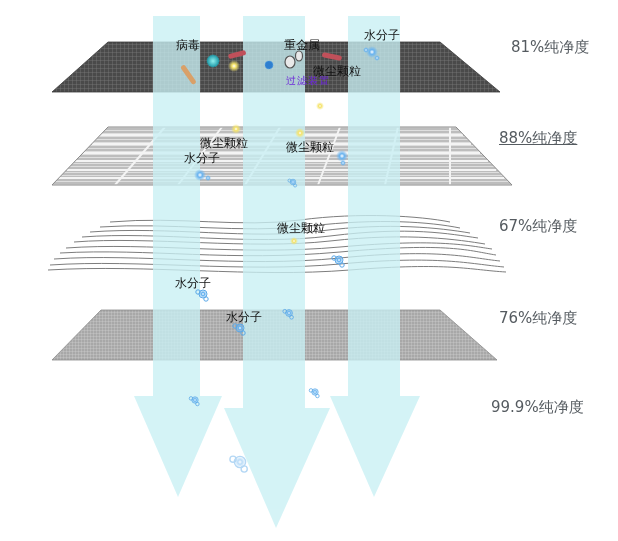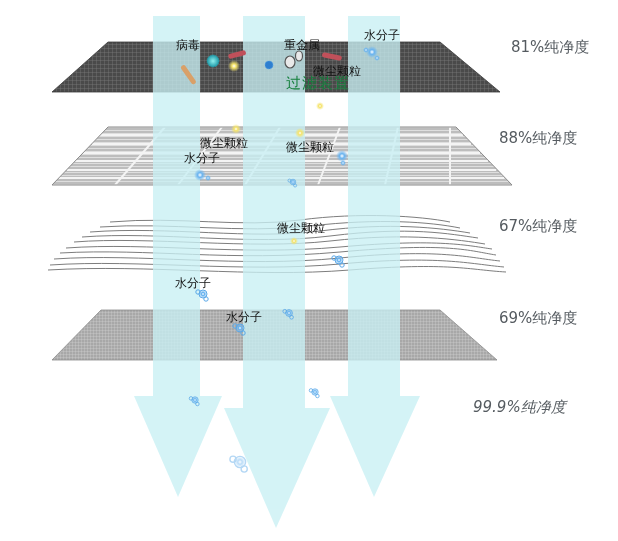--- a/index.html
+++ b/index.html
@@ -1,20 +1,20 @@
 <!DOCTYPE html>
 <html><head>
 <meta charset="utf-8">
 <style>
   html,body{margin:0;padding:0;background:#ffffff;}
   #stage{position:relative;width:618px;height:541px;overflow:hidden;background:#ffffff;font-family:"DejaVu Sans",sans-serif;}
   svg.layer{position:absolute;left:0;top:0;}
   .purity{position:absolute;font-family:"DejaVu Sans",sans-serif;font-size:15px;color:#555b60;letter-spacing:0px;white-space:nowrap;}
   .lbl{position:absolute;font-family:"DejaVu Sans",sans-serif;font-size:12px;color:#111;white-space:nowrap;line-height:1;}
-  .lbl.white{color:#15803d;font-size:15px;letter-spacing:1px;}
+  .lbl.white{color:#6d28d9;font-size:10px;letter-spacing:1px;}
 </style>
 </head>
 <body>
 
 <div id="stage">
 
   <svg class="layer" width="618" height="541" viewBox="0 0 618 541">
     <defs>
       <pattern id="darkMesh" width="4" height="4" patternUnits="userSpaceOnUse">
         <rect width="4" height="4" fill="#4a4a4a"></rect>
@@ -190,18 +190,18 @@
   <span class="lbl" style="left:200px;top:137px;">微尘颗粒</span>
   <span class="lbl" style="left:286px;top:141px;">微尘颗粒</span>
   <span class="lbl" style="left:184px;top:152px;">水分子</span>
 
   <span class="lbl" style="left:277px;top:222px;">微尘颗粒</span>
   <span class="lbl" style="left:175px;top:277px;">水分子</span>
 
   <span class="lbl" style="left:226px;top:311px;">水分子</span>
 
   <span class="purity" style="left:499px;top:38px;margin-left:12px;">81%纯净度</span>
-  <span class="purity" style="left:499px;top:129px;">88%纯净度</span>
+  <span class="purity" style="left:499px;top:129px;text-decoration:underline;">88%纯净度</span>
   <span class="purity" style="left:499px;top:217px;">67%纯净度</span>
-  <span class="purity" style="left:499px;top:309px;">69%纯净度</span>
-  <span class="purity" style="left:473px;top:398px;font-style:italic;">99.9%纯净度</span>
+  <span class="purity" style="left:499px;top:309px;">76%纯净度</span>
+  <span class="purity" style="left:491px;top:398px;">99.9%纯净度</span>
 
 </div>
 
 </body></html>

